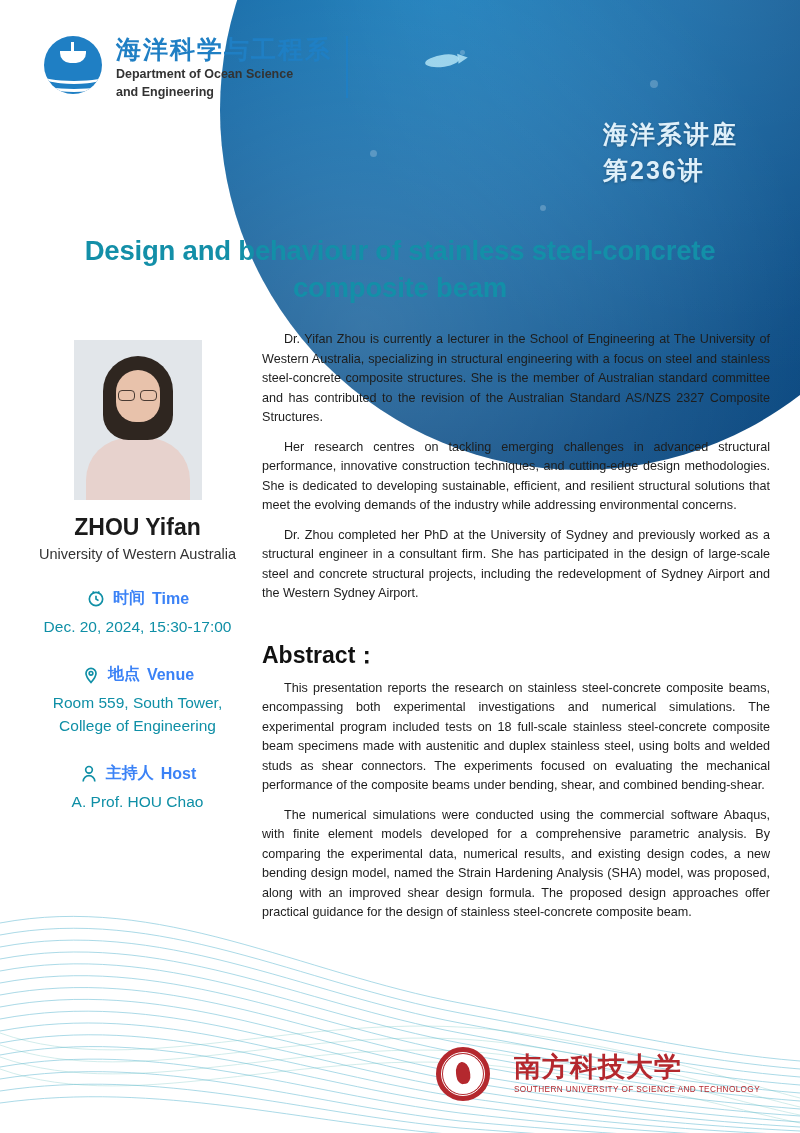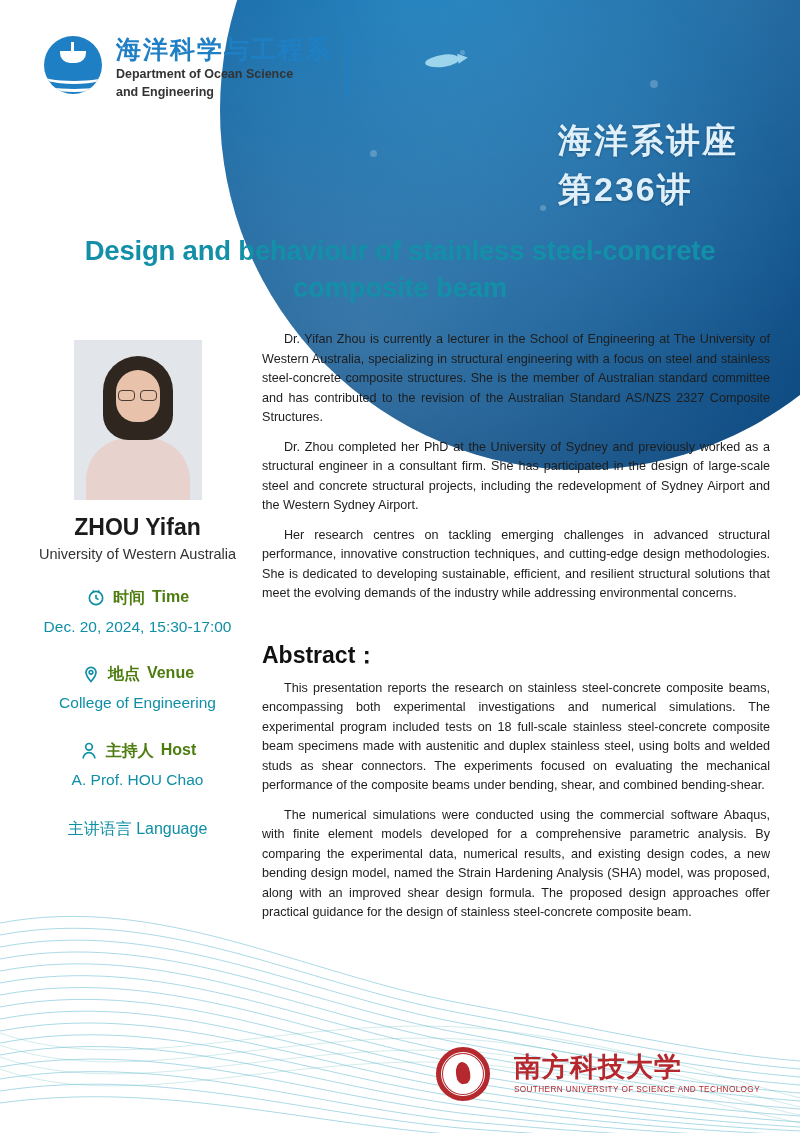--- a/index.html
+++ b/index.html
@@ -76,21 +76,21 @@
   }
   .logo-text-en{
     color:#333; font-size:12.5px; font-weight:bold; line-height:1.25; margin-top:3px;
   }
 
   
   .lecture-no{
     position:absolute; right:62px; top:116px;
     text-align:left;
     color:#dff0fa;
-    font-size:34px; font-weight:bold; line-height:1.45;
+    font-size:25px; font-weight:bold; line-height:1.45;
     letter-spacing:2px;
     text-shadow:0 1px 3px rgba(0,0,0,.25);
   }
 
   
   .talk-title{
     position:absolute; left:40px; top:232px; width:720px;
     text-align:center;
     color:#138fa8;
     font-size:27.5px; font-weight:bold; line-height:1.35;
@@ -131,22 +131,22 @@
 
   .speaker-name{
     margin-top:14px; font-size:23px; font-weight:bold; color:#1b1b1b;
   }
   .speaker-affil{
     margin-top:5px; font-size:14.5px; color:#333;
   }
 
   .info-block{ margin-top:26px; }
   .info-head{
-    display:flex; align-items:flex-start; justify-content:center; gap:7px;
-    color:#4d7c0f; font-size:16px; font-weight:bold;
+    display:flex; align-items:center; justify-content:center; gap:7px;
+    color:#3b82f6; font-size:16px; font-weight:bold;
   }
   .info-head .ico{ width:20px; height:20px; display:inline-block; }
   .info-val{
     margin-top:7px; color:#0f8fa6; font-size:15.5px; line-height:1.45;
   }
   .lang-block{ margin-top:26px; color:#0f8fa6; font-size:16px; line-height:1.55; }
   .lang-block .l1{ font-weight:normal; }
 
   
   .right-col{
@@ -266,50 +266,47 @@
       <span class="ico">
         <svg viewBox="0 0 24 24" width="20" height="20" fill="none" stroke="#0f8fa6" stroke-width="2">
           <path d="M12 21s6-6.5 6-11a6 6 0 1 0-12 0c0 4.5 6 11 6 11z"></path>
             <circle cx="12" cy="10" r="2.2"></circle>
         </svg>
       </span>
       <span>地点</span>
       <span>Venue</span>
     </div>
     <div class="info-val">
+      <div>Room 559, South Tower,</div>
       <div>College of Engineering</div>
     </div>
   </div>
 
   <div class="info-block">
     <div class="info-head">
       <span class="ico">
         <svg viewBox="0 0 24 24" width="20" height="20" fill="none" stroke="#0f8fa6" stroke-width="2">
           <circle cx="12" cy="7" r="4"></circle>
             <path d="M5 21c0-4 3.2-7 7-7s7 3 7 7"></path>
         </svg>
       </span>
       <span>主持人</span>
       <span>Host</span>
     </div>
     <div class="info-val">A. Prof. HOU Chao</div>
   </div>
 
   <div class="lang-block">
-    <div class="l1">
-      <span>主讲语言</span>
-      <span>Language</span>
-    </div>
   </div>
 </div>
 
 <div class="right-col">
   <div class="para">Dr. Yifan Zhou is currently a lecturer in the School of Engineering at The University of Western Australia, specializing in structural engineering with a focus on steel and stainless steel-concrete composite structures. She is the member of Australian standard committee and has contributed to the revision of the Australian Standard AS/NZS 2327 Composite Structures.</div>
+  <div class="para">Her research centres on tackling emerging challenges in advanced structural performance, innovative construction techniques, and cutting-edge design methodologies. She is dedicated to developing sustainable, efficient, and resilient structural solutions that meet the evolving demands of the industry while addressing environmental concerns.</div>
   <div class="para">Dr. Zhou completed her PhD at the University of Sydney and previously worked as a structural engineer in a consultant firm. She has participated in the design of large-scale steel and concrete structural projects, including the redevelopment of Sydney Airport and the Western Sydney Airport.</div>
-  <div class="para">Her research centres on tackling emerging challenges in advanced structural performance, innovative construction techniques, and cutting-edge design methodologies. She is dedicated to developing sustainable, efficient, and resilient structural solutions that meet the evolving demands of the industry while addressing environmental concerns.</div>
 
   <div class="sec-head abstract-head">Abstract：</div>
   <div class="para">This presentation reports the research on stainless steel-concrete composite beams, encompassing both experimental investigations and numerical simulations. The experimental program included tests on 18 full-scale stainless steel-concrete composite beam specimens made with austenitic and duplex stainless steel, using bolts and welded studs as shear connectors. The experiments focused on evaluating the mechanical performance of the composite beams under bending, shear, and combined bending-shear.</div>
   <div class="para">The numerical simulations were conducted using the commercial software Abaqus, with finite element models developed for a comprehensive parametric analysis. By comparing the experimental data, numerical results, and existing design codes, a new bending design model, named the Strain Hardening Analysis (SHA) model, was proposed, along with an improved shear design formula. The proposed design approaches offer practical guidance for the design of stainless steel-concrete composite beam.</div>
 </div>
 
 <svg class="waves" viewBox="0 0 800 250" preserveAspectRatio="none">
   <g fill="none" stroke="#3fa9c8" stroke-width="0.8" opacity="0.55">
     <path d="M0,40 C160,10 300,90 460,120 C600,146 700,170 800,178"></path>
     <path d="M0,52 C160,22 300,100 460,130 C600,156 700,178 800,186"></path>

